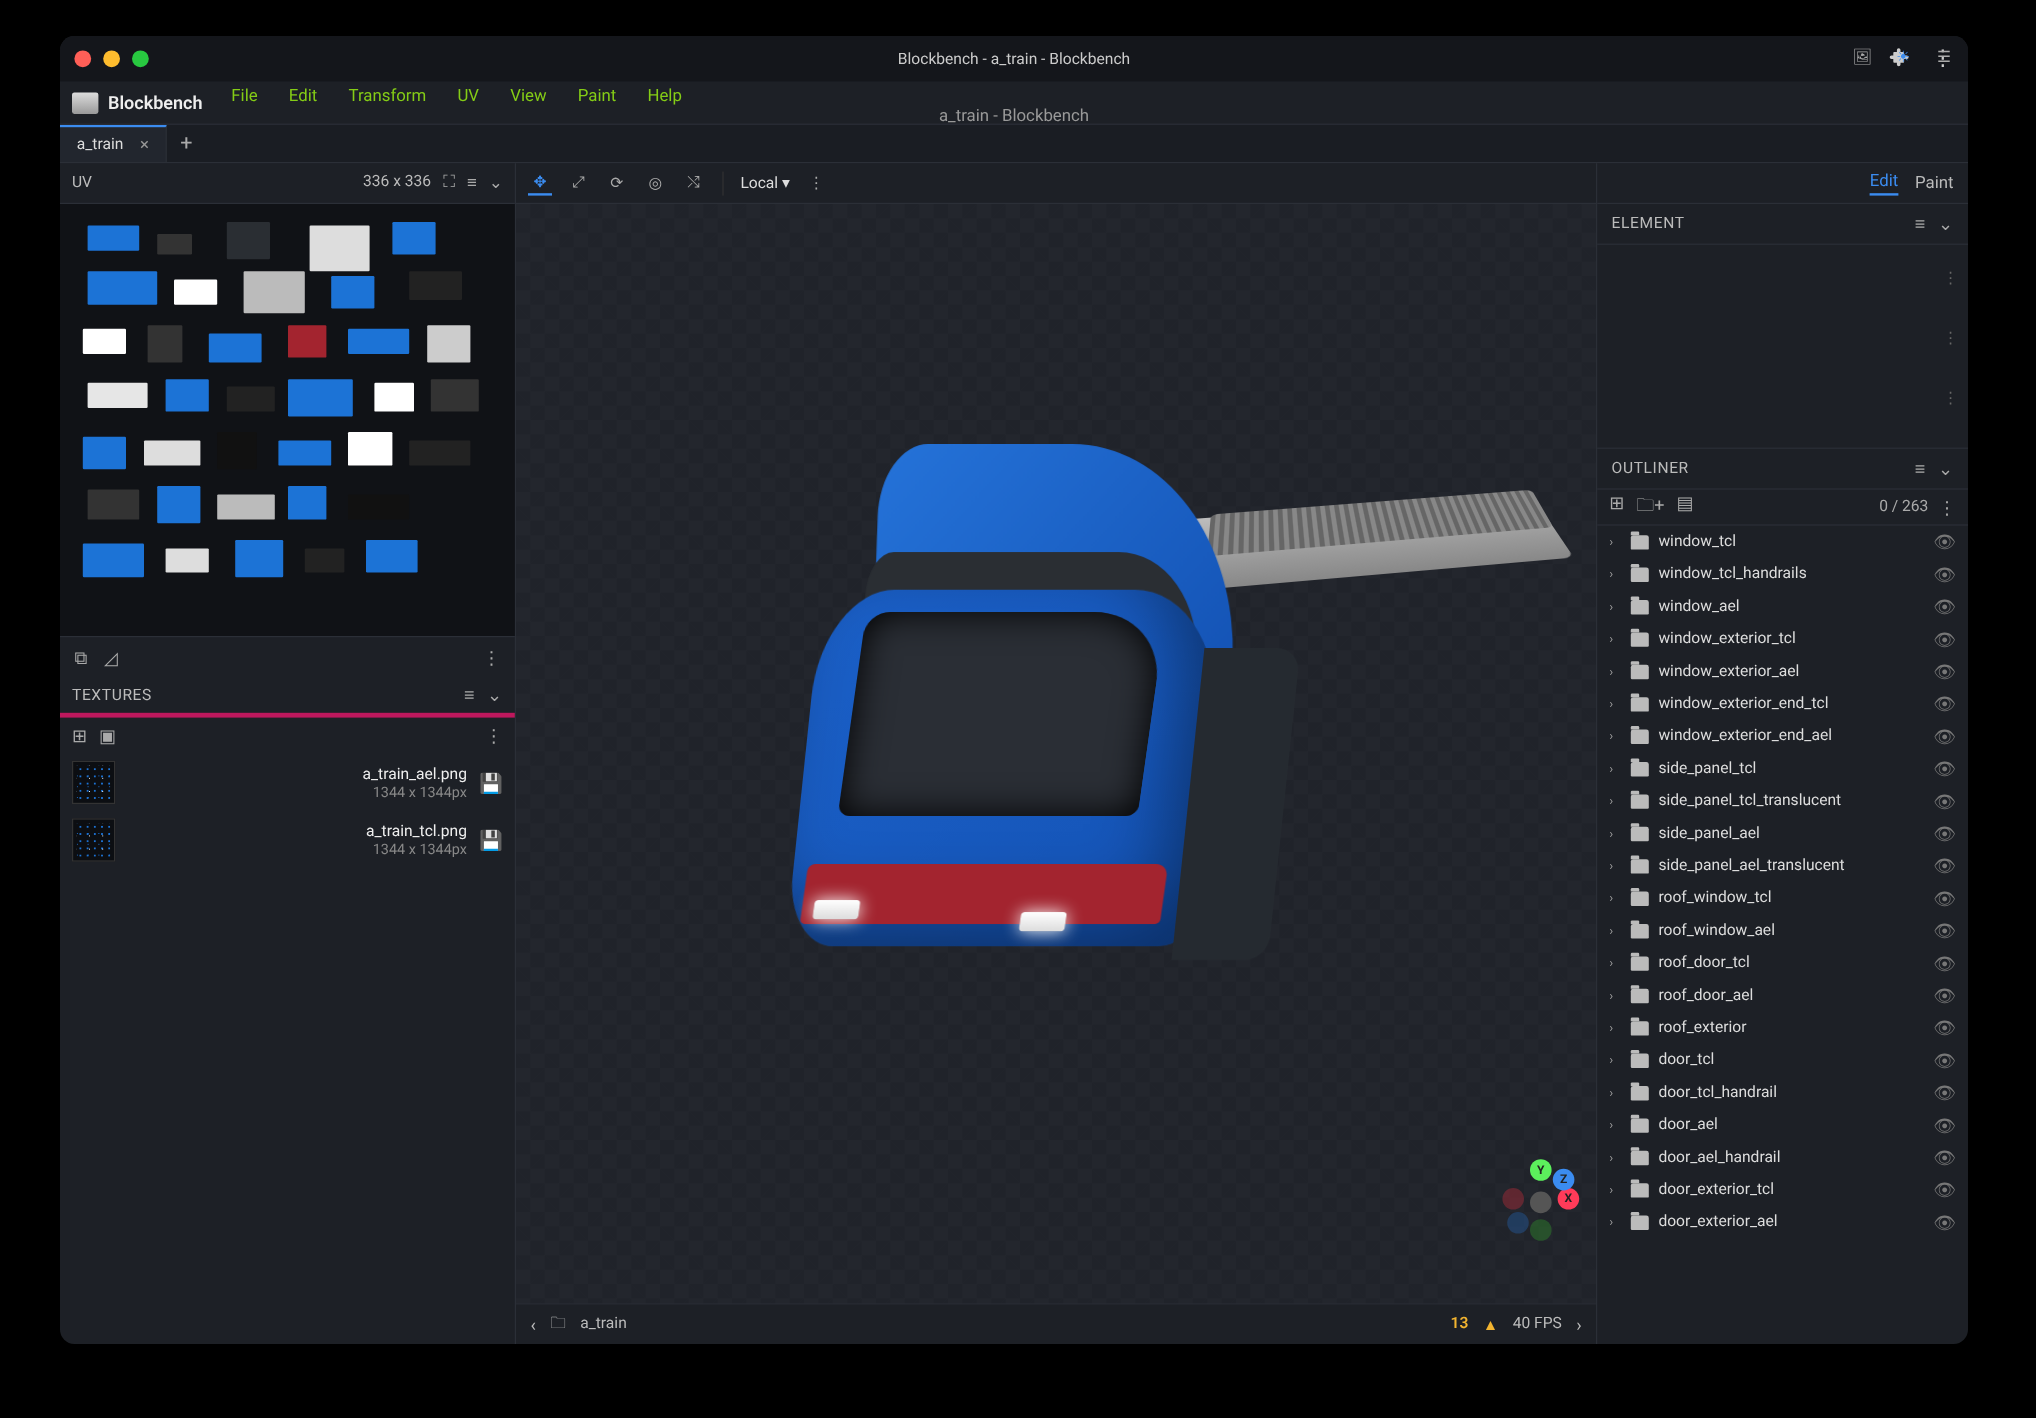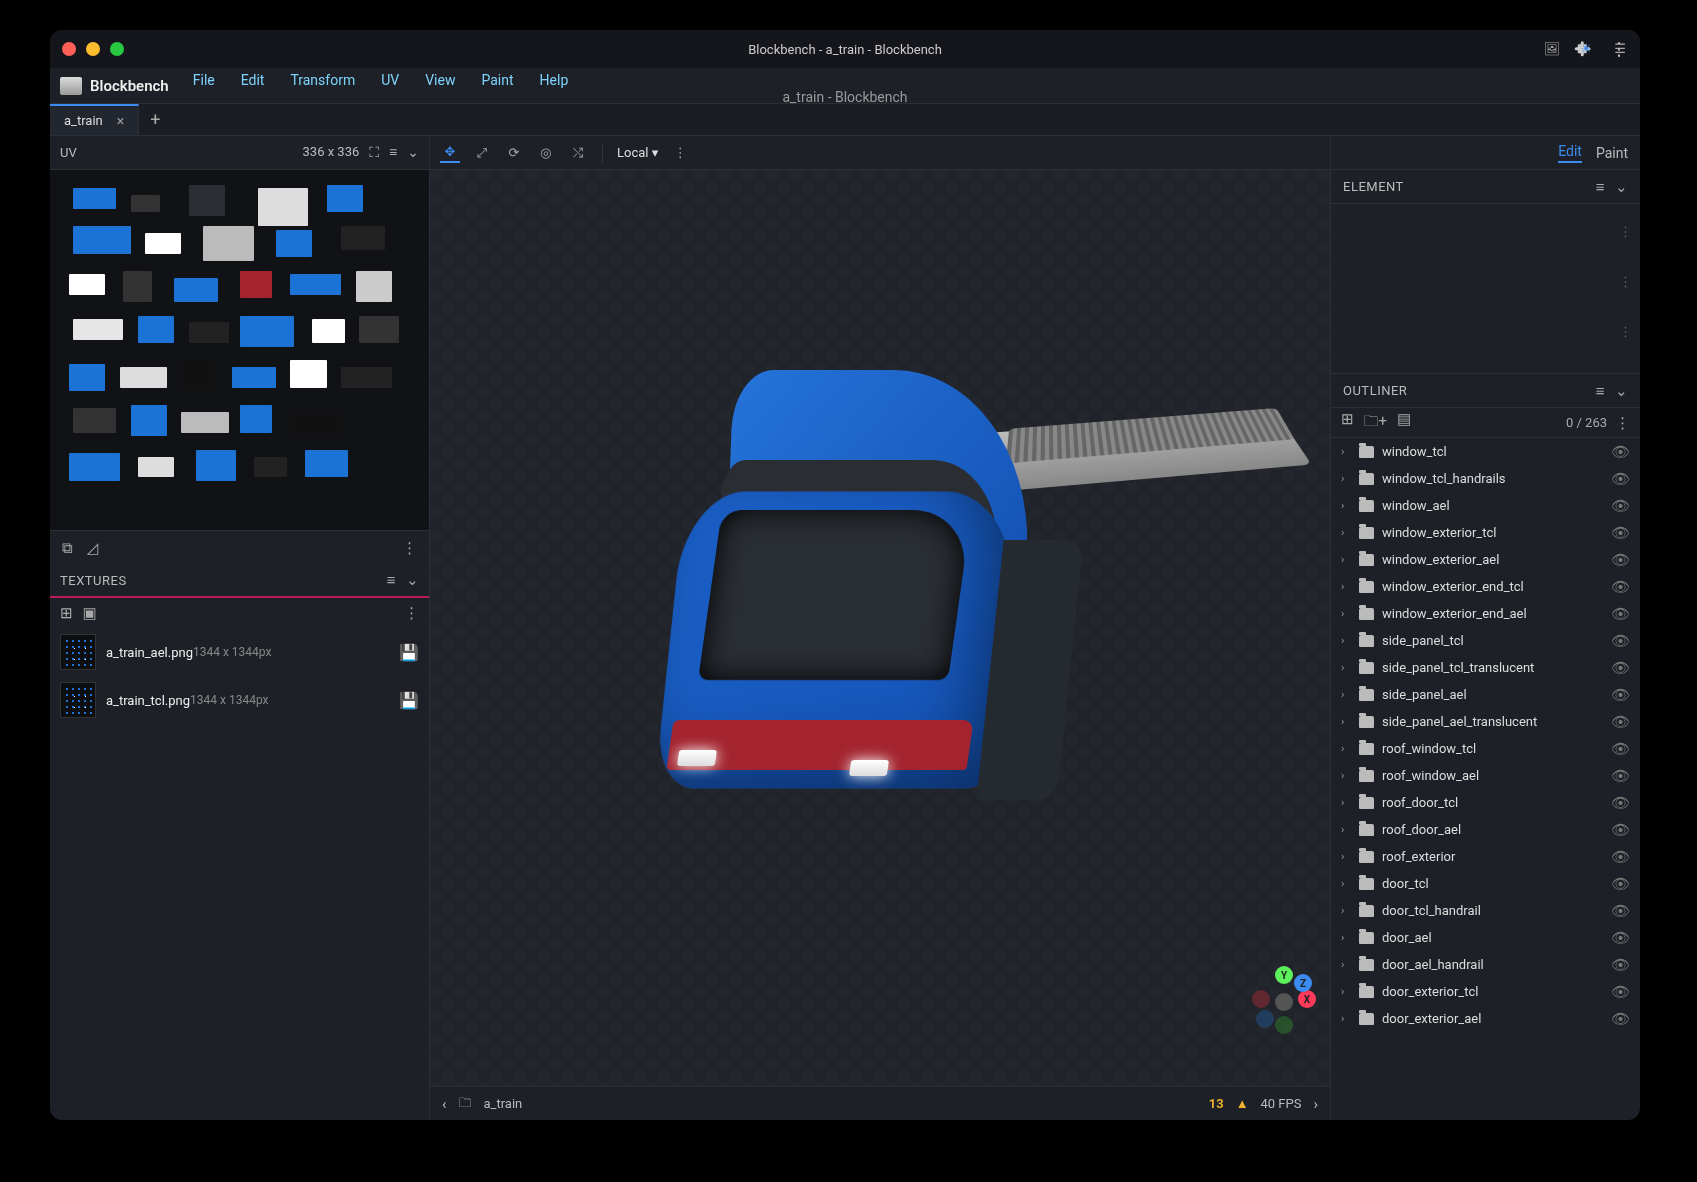--- a/index.html
+++ b/index.html
@@ -47,52 +47,52 @@
     background: #1d2026;
     border-bottom:1px solid #2b2f37;
     display:flex;
     padding:0 10px;
     gap:6px;
     position:relative;
   }
   .logo{display:flex;align-items:center;gap:8px;margin-right:8px;}
   .logo-ic{width:22px;height:18px;background:linear-gradient(#ddd,#999);border-radius:2px;position:relative;}
   .logo-text{font-weight:600;color:#eee;font-size:15px;}
-  .menu-item{padding:4px 10px;color:#7dd3fc;cursor:pointer;border-radius:3px;font-size:14px;}
+  .menu-item{padding:4px 10px;color:#84cc16;cursor:pointer;border-radius:3px;font-size:14px;}
   .subtitle{position:absolute;left:50%;transform:translateX(-50%);color:#999;font-size:14px; top:60%;}
   
   .tabs{height:32px;background:#1a1d23;display:flex;align-items:center;border-bottom:1px solid #2b2f37;}
   .tab{height:100%;display:flex;align-items:center;padding:0 14px;gap:8px;background:#22262e;border-top:2px solid #3b8cf0;border-right:1px solid #2b2f37;font-size:13px;color:#ddd;}
   .tab .x{color:#999;font-size:14px;cursor:pointer;margin-left:6px;}
   .newtab{width:32px;display:flex;align-items:center;justify-content:center;color:#aaa;font-size:18px;cursor:pointer;}
   
   .work{flex:1;display:flex;min-height:0;}
   .left-col{width:380px;display:flex;flex-direction:column;border-right:1px solid #2b2f37;}
   
   .uv-head{height:34px;display:flex;align-items:center;justify-content:space-between;padding:0 10px;font-size:13px;color:#bbb;border-bottom:1px solid #2b2f37;}
   .uv-ctrl{display:flex;gap:10px;}
   .uv-ctrl .small-ic{color:#aaa;font-size:14px;}
   .uv-view{height:360px;background:#101216;position:relative;overflow:hidden;}
   .uv-tex{position:absolute;inset:8px;}
   .chip{position:absolute;border-radius:1px;}
   .uv-foot{height:34px;display:flex;align-items:center;gap:14px;padding:0 12px;border-top:1px solid #2b2f37;color:#aaa;justify-content:space-between;}
   .uv-foot-left{display:flex;gap:14px}
   
-  .tex-head{height:34px;display:flex;align-items:center;justify-content:space-between;padding:0 10px;font-size:13px;color:#bbb;border-bottom:2px solid #be185d;letter-spacing:0.5px;}
+  .tex-head{height:34px;display:flex;align-items:center;justify-content:space-between;padding:0 10px;font-size:13px;color:#bbb;border-bottom:4px solid #be185d;letter-spacing:0.5px;}
   .tex-tools{height:30px;display:flex;align-items:center;gap:10px;padding:0 10px;color:#aaa;}
   .tex-body{flex:1;overflow:auto;}
   .tex-row{display:flex;align-items:center;gap:10px;padding:6px 10px;}
   .thumb{width:36px;height:36px;background:#0c0e12;border:1px solid #333;position:relative;flex-shrink:0;}
   .thumb::after{content:"";position:absolute;inset:3px;background:
      linear-gradient(45deg,#1c73d6 5%,transparent 5%),
      linear-gradient(-45deg,#fff 5%,transparent 5%),
      radial-gradient(#1c73d6 1px,transparent 1px);
      background-size:9px 9px,11px 11px,6px 6px;
   }
-  .tex-info{flex:1;display:flex;flex-direction:row;}
+  .tex-info{flex:1;display:flex;flex-direction:column;text-align:right;}
   .tex-name{color:#eee;font-size:13px;}
   .tex-size{color:#888;font-size:12px;}
   .tex-save{color:#aaa;font-size:16px;}
   
   .center{flex:1;display:flex;flex-direction:column;min-width:0;}
   .toolbar{height:34px;display:flex;align-items:center;padding:0 10px;gap:12px;border-bottom:1px solid #2b2f37;color:#bbb;}
   .toolbar .sep{width:1px;height:20px;background:#333;margin:0 2px;}
   .tool-ic{width:20px;height:20px;display:flex;align-items:center;justify-content:center;color:#aaa;cursor:pointer;}
   .tool-ic.active{color:#3b8cf0;border-bottom:2px solid #3b8cf0;}
   .local{color:#ddd;font-size:13px;}

